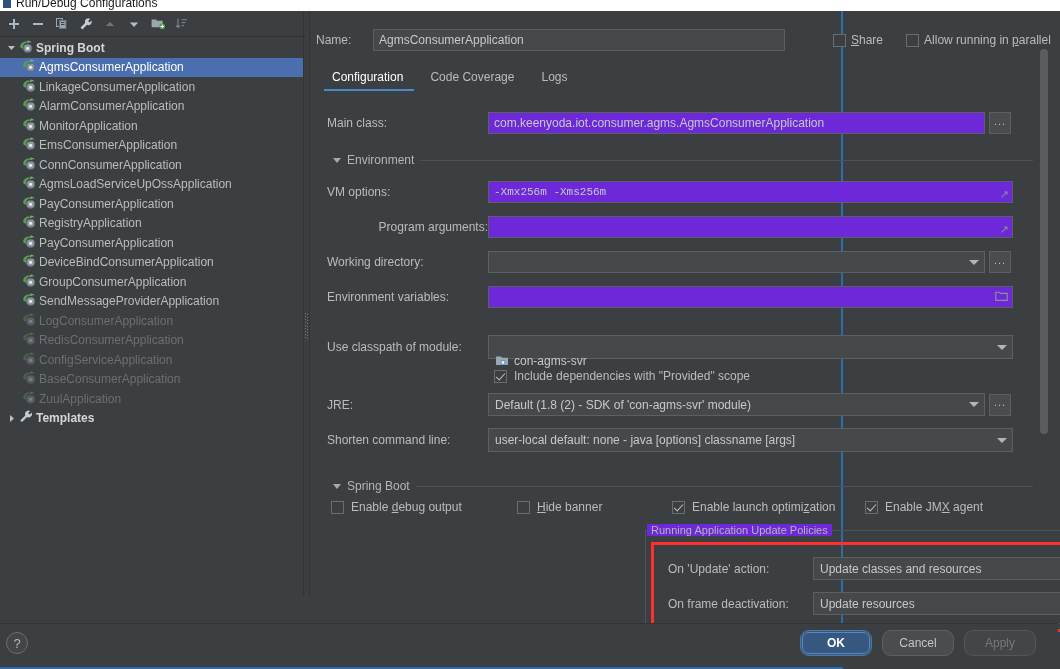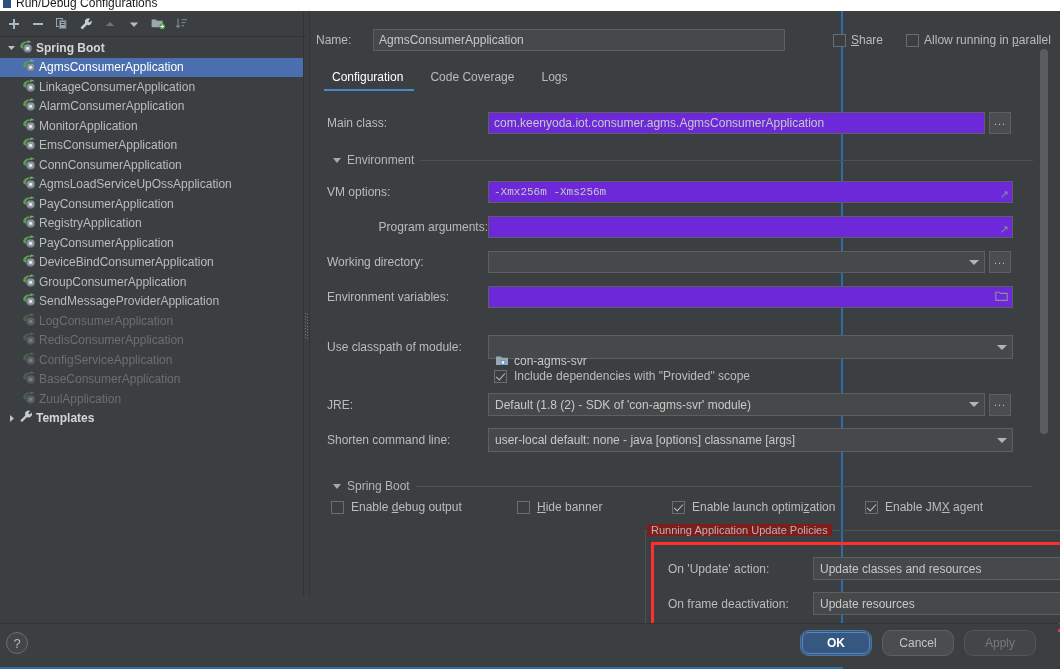--- a/index.html
+++ b/index.html
@@ -189,21 +189,21 @@
 
   .expand-ico {
     position: absolute; right: 4px; bottom: 3px;
     font-size: 11px; color: #8d9092; line-height: 1;
   }
   .folder-ico {
     position: absolute; right: 5px; top: 4px;
   }
   #policy-legend {
     position: absolute; left: 336px; top: 513px;
-    font-size: 11px; color: #b5b5b5; background: #7f1d1d;
+    font-size: 11px; color: #b5b5b5; background: #6d28d9;
     padding: 0 4px; white-space: nowrap;
   }
   #policy-border {
     position: absolute; left: 334px; top: 519px;
     width: 521px; height: 94px;
     border: 1px solid #4f5254; border-top: none;
   }
   #policy-border::before {
     content: ""; position: absolute; left: 0; top: 0; width: 6px; height: 1px;
     background: #4f5254;

